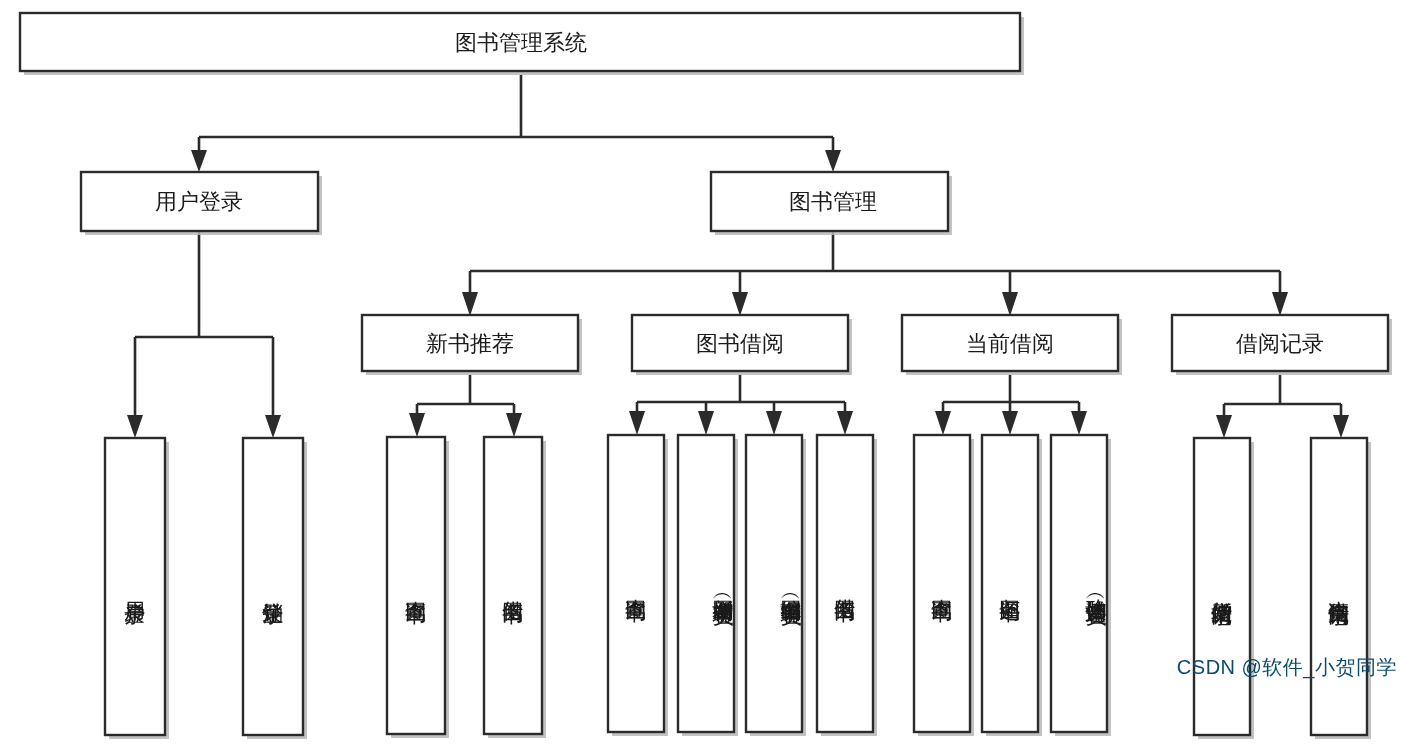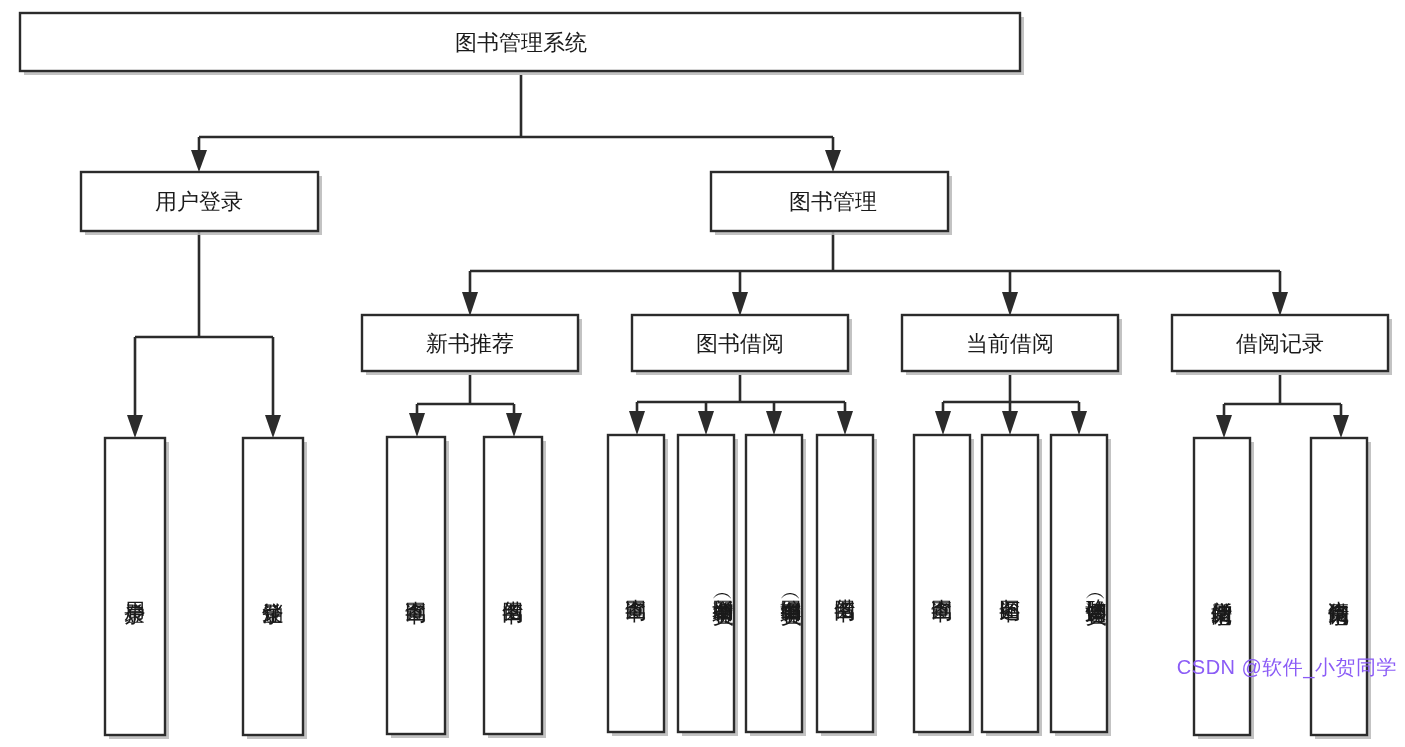--- a/index.html
+++ b/index.html
@@ -64,21 +64,21 @@
     white-space: nowrap;
     pointer-events: none;
     text-align: center;
   }
   .watermark {
     position: absolute;
     right: 8px;
     bottom: 4px;
     font-family: "Liberation Sans", "DejaVu Sans", sans-serif;
     font-size: 20px;
-    color: #8b5cf6;
+    color: #0c4a6e;
     letter-spacing: 0.5px;
     white-space: nowrap;
   }
 </style>
 </head>
 <body>
 
 <div id="diagram-root">
 
   <svg id="flow" viewBox="0 0 1405 747">

